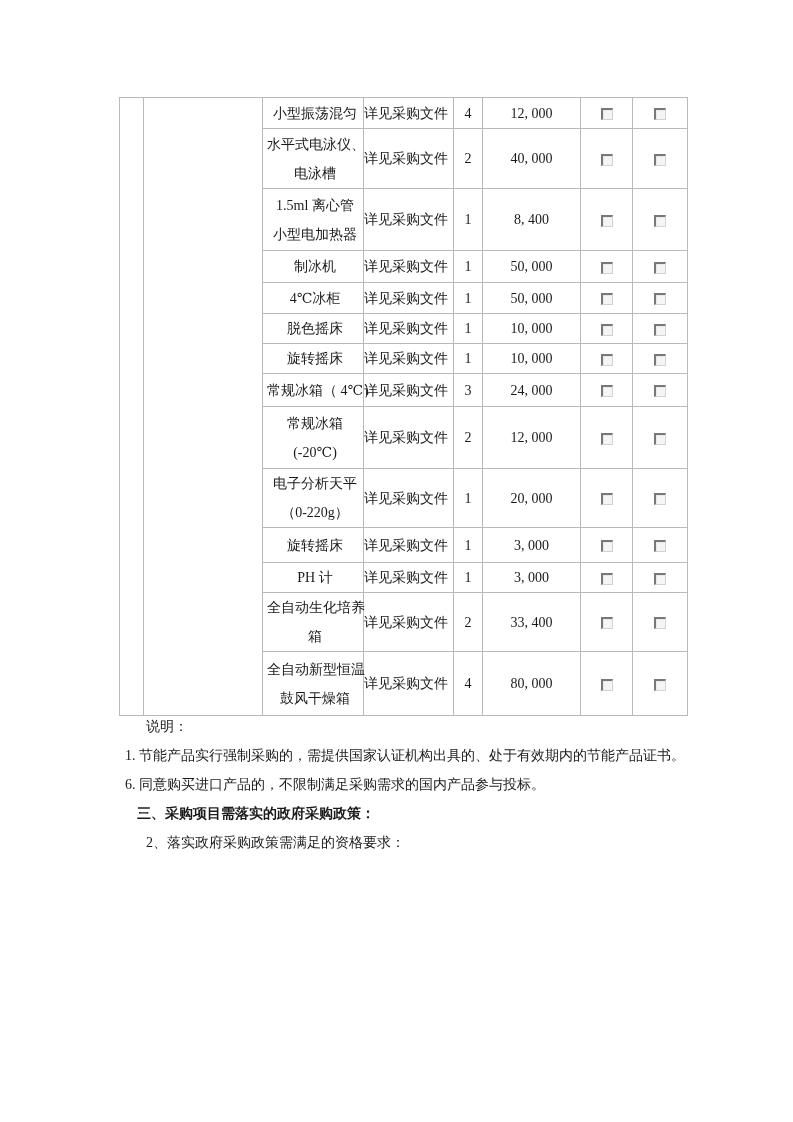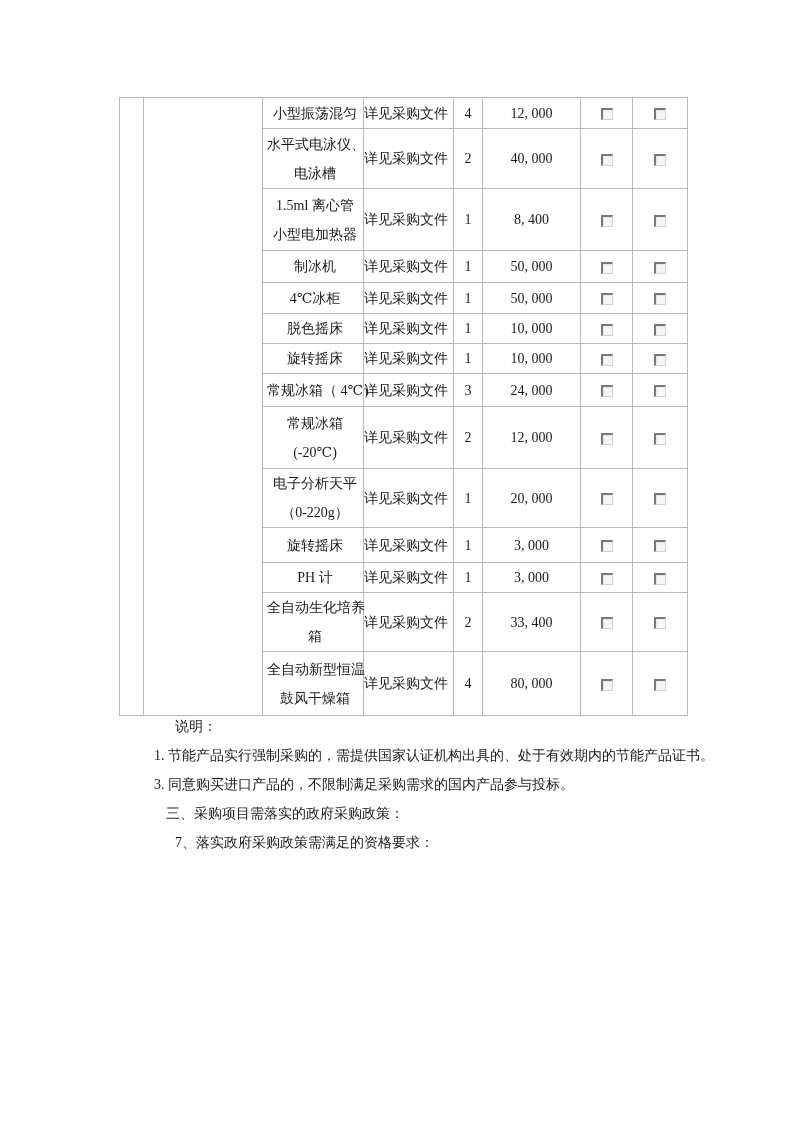--- a/index.html
+++ b/index.html
@@ -54,32 +54,31 @@
     box-shadow: inset 1px 1px 0 #e9e9e9;
     vertical-align: middle;
   }
 
   
   .textblock {
     position: absolute;
     left: 118px;
     top: 712px;
     width: 592px;
-    margin-left: 29px;
   }
   .textblock p {
     margin: 0;
     font-size: 14px;
     line-height: 29px;
     color: #1a1a1a;
   }
   .ind28 { text-indent: 28px; }
   .ind19 { text-indent: 19px; }
   .ind7  { text-indent: 7px; }
-  .heading { font-weight: normal; font-size: 15px; }
+  .heading { font-weight: bold; font-size: 15px; }
   .justify { text-align: justify; }
 </style>
 </head>
 <body>
 
 <div class="page">
 
   <table class="items-table">
     <colgroup>
       <col style="width:24px">
@@ -211,18 +210,18 @@
           <td class="price-cell">80, 000</td>
           <td class="cb-cell"><span class="cb"></span></td>
           <td class="cb-cell"><span class="cb"></span></td>
         </tr>
       </tbody>
   </table>
 
   <div class="textblock">
     <p class="ind28">说明：</p>
     <p class="ind7">1. 节能产品实行强制采购的，需提供国家认证机构出具的、处于有效期内的节能产品证书。</p>
-    <p class="ind7">3. 同意购买进口产品的，不限制满足采购需求的国内产品参与投标。</p>
+    <p class="ind7">6. 同意购买进口产品的，不限制满足采购需求的国内产品参与投标。</p>
     <p class="heading ind19">三、采购项目需落实的政府采购政策：</p>
-    <p class="ind28">7、落实政府采购政策需满足的资格要求：</p>
+    <p class="ind28">2、落实政府采购政策需满足的资格要求：</p>
   </div>
 
 </div>
 
 </body></html>

